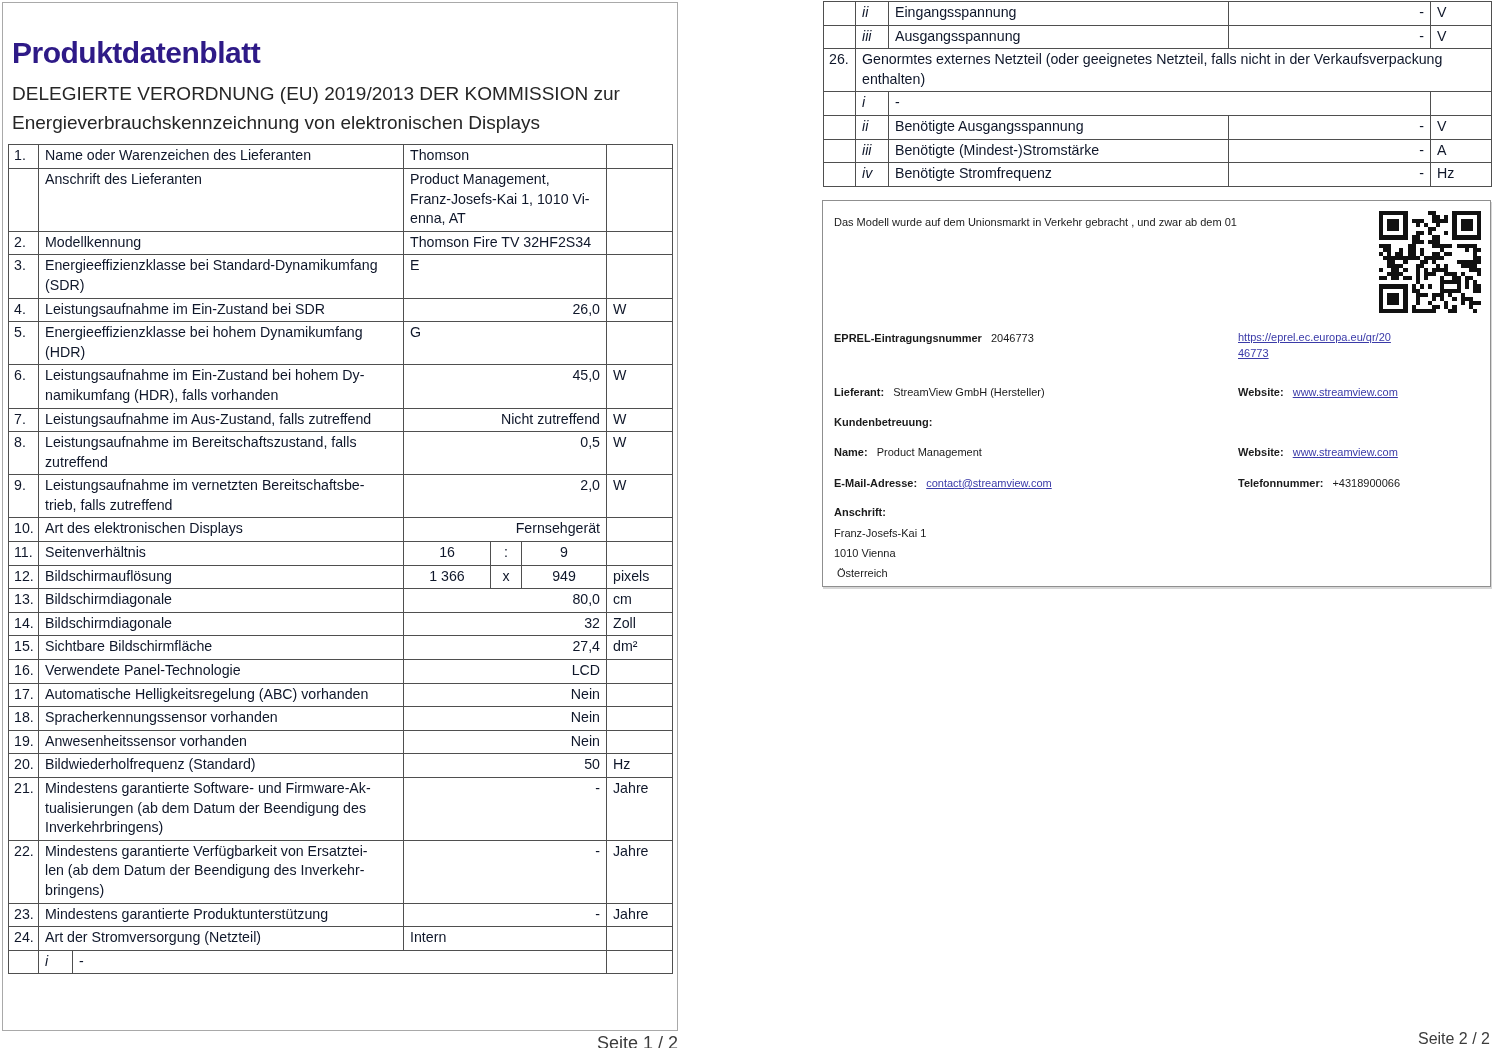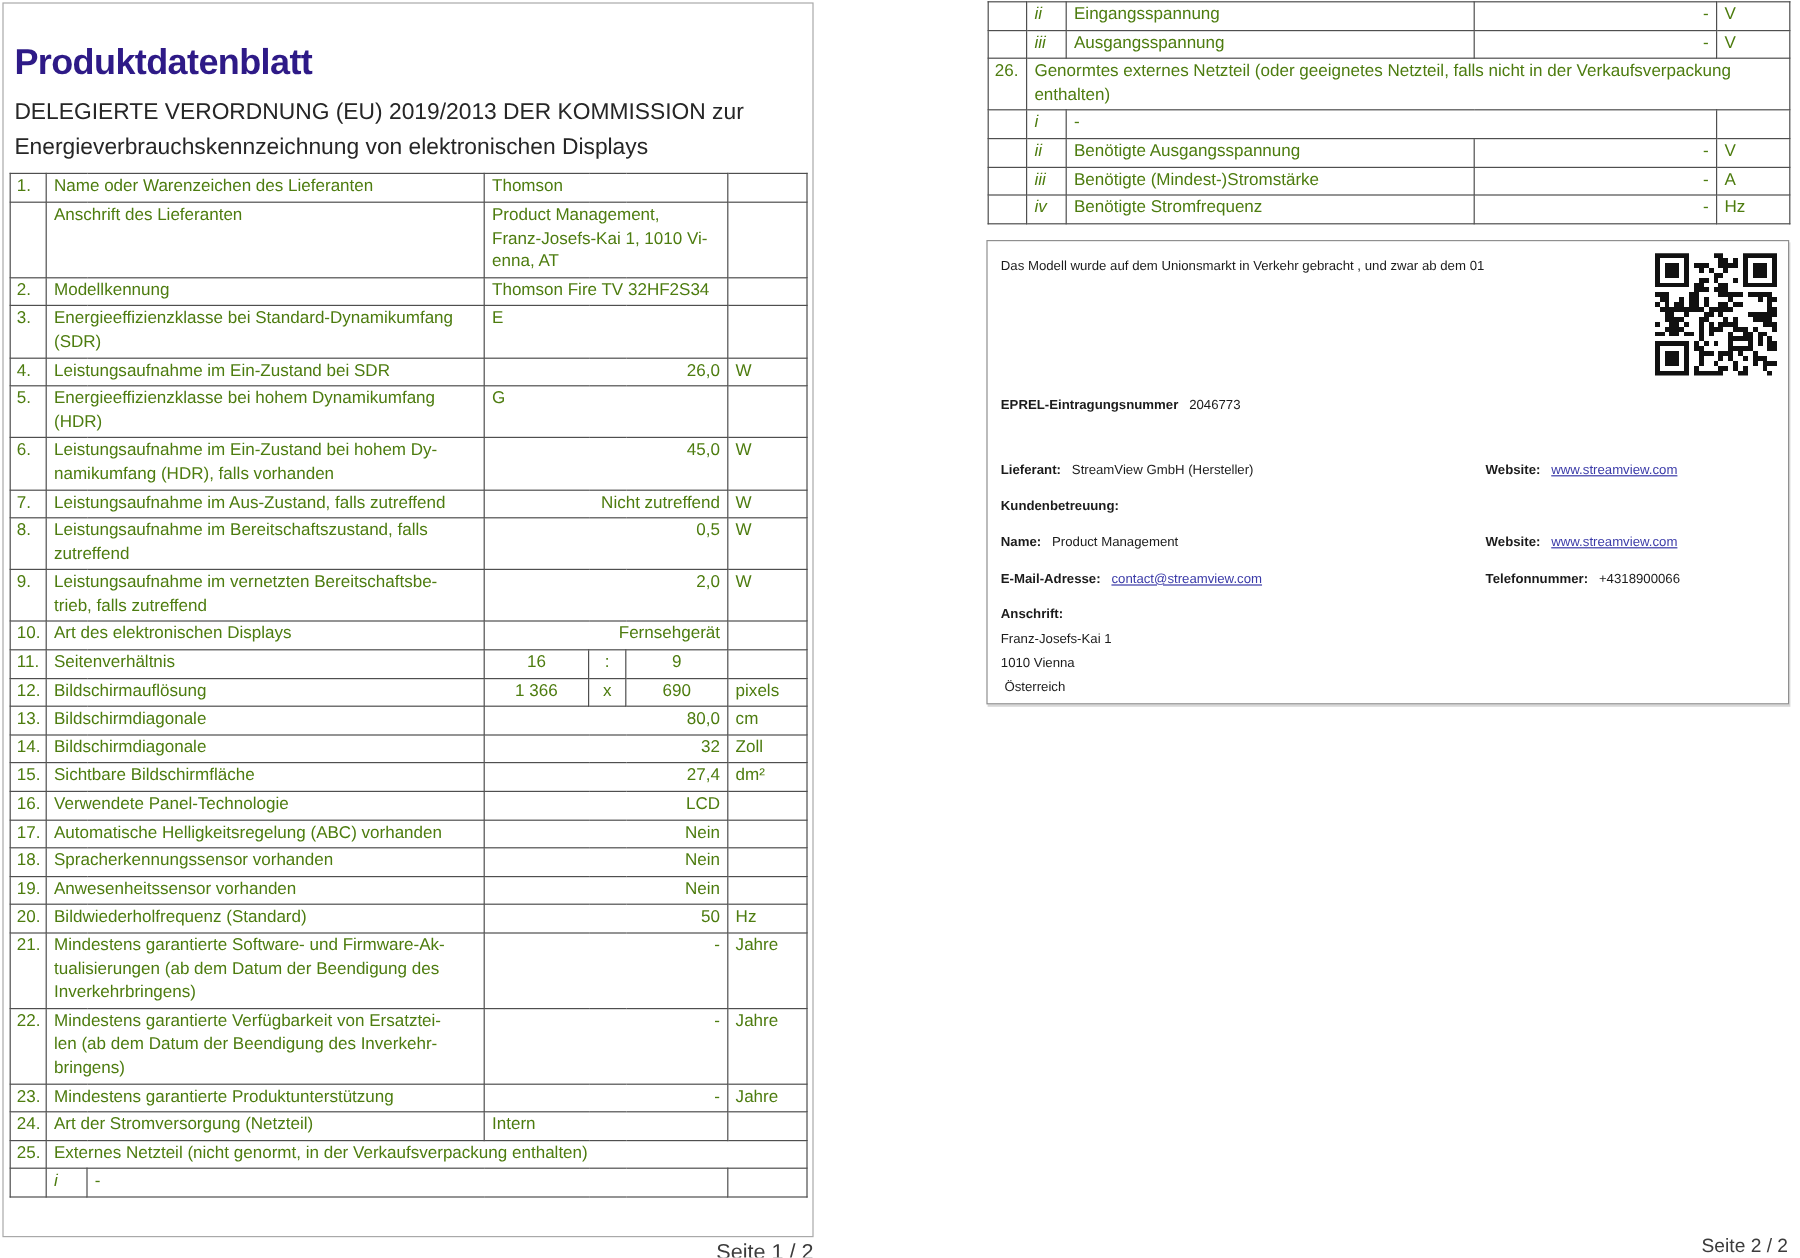--- a/index.html
+++ b/index.html
@@ -14,21 +14,21 @@
   .page1 {
     position:absolute; left:2px; top:2px; width:676px; height:1029px;
     border:1px solid #a9a9a9; background:#fff; overflow:hidden;
   }
   .p1-head { padding:5px 9px 0 9px; }
   .p1-title { font-size:30px; font-weight:bold; color:#2e1a87; line-height:1.15; letter-spacing:-0.5px;margin-top:28px; }
   .p1-sub { margin-top:8px; font-size:19px; color:#262626; line-height:1.55; }
 
   table.sheet {
     border-collapse:collapse; table-layout:fixed;
-    font-size:14.2px; color:#4d7c0f; background:#fff;
+    font-size:14.2px; color:#0f172a; background:#fff;
   }
   table.sheet td, table.sheet th {
     border:1px solid #4f4f4f; padding:1px 6px 2px 6px;
     vertical-align:top; line-height:1.38; white-space:pre-line;
     overflow:hidden;
   }
   table.sheet th { font-weight:bold; text-align:left; }
   .t1 { margin:7px 0 0 5px; width:664px; }
   .num  { padding-left:5px !important; padding-right:3px !important; }
   .R { text-align:right; }
@@ -158,21 +158,21 @@
           <td class="C">16</td>
           <td class="C">:</td>
           <td class="C">9</td>
           <td></td>
         </tr>
     <tr>
           <td class="num">12.</td>
           <td colspan="2">Bildschirmauflösung</td>
           <td class="C">1 366</td>
           <td class="C">x</td>
-          <td class="C">690</td>
+          <td class="C">949</td>
           <td>pixels</td>
         </tr>
     <tr>
           <td class="num">13.</td>
           <td colspan="2">Bildschirmdiagonale</td>
           <td colspan="3" class="R">80,0</td>
           <td>cm</td>
         </tr>
     <tr>
           <td class="num">14.</td>
@@ -236,24 +236,20 @@
           <td class="num">23.</td>
           <td colspan="2">Mindestens garantierte Produktunterstützung</td>
           <td colspan="3" class="R">-</td>
           <td>Jahre</td>
         </tr>
     <tr>
           <td class="num">24.</td>
           <td colspan="2">Art der Stromversorgung (Netzteil)</td>
           <td colspan="3">Intern</td>
           <td></td>
-        </tr>
-    <tr>
-          <td class="num">25.</td>
-          <td colspan="6">Externes Netzteil (nicht genormt, in der Verkaufsverpackung enthalten)</td>
         </tr>
     <tr>
           <td class="num"></td>
           <td class="roman">i</td>
           <td colspan="4">-</td>
           <td></td>
         </tr>
   </tbody>
     </table>
 </div>
@@ -537,20 +533,22 @@
         <rect x="13" y="24" width="1" height="1" fill="#111"></rect>
         <rect x="17" y="24" width="1" height="1" fill="#111"></rect>
         <rect x="18" y="24" width="1" height="1" fill="#111"></rect>
         <rect x="23" y="24" width="1" height="1" fill="#111"></rect>
       </svg></div>
 
   <div class="ib-row" style="top:131px">
     <span class="lbl">EPREL-Eintragungsnummer</span>
     <span>2046773</span>
   </div>
+  <a class="lnk eprel-link" style="top:129px">https://eprel.ec.europa.eu/qr/20
+46773</a>
 
   <div class="ib-row" style="top:185px">
     <span class="lbl">Lieferant:</span>
     <span>StreamView GmbH (Hersteller)</span>
   </div>
   <div class="ib-right" style="top:185px">
     <span class="lbl">Website:</span>
     <a class="lnk">www.streamview.com</a>
   </div>
 

